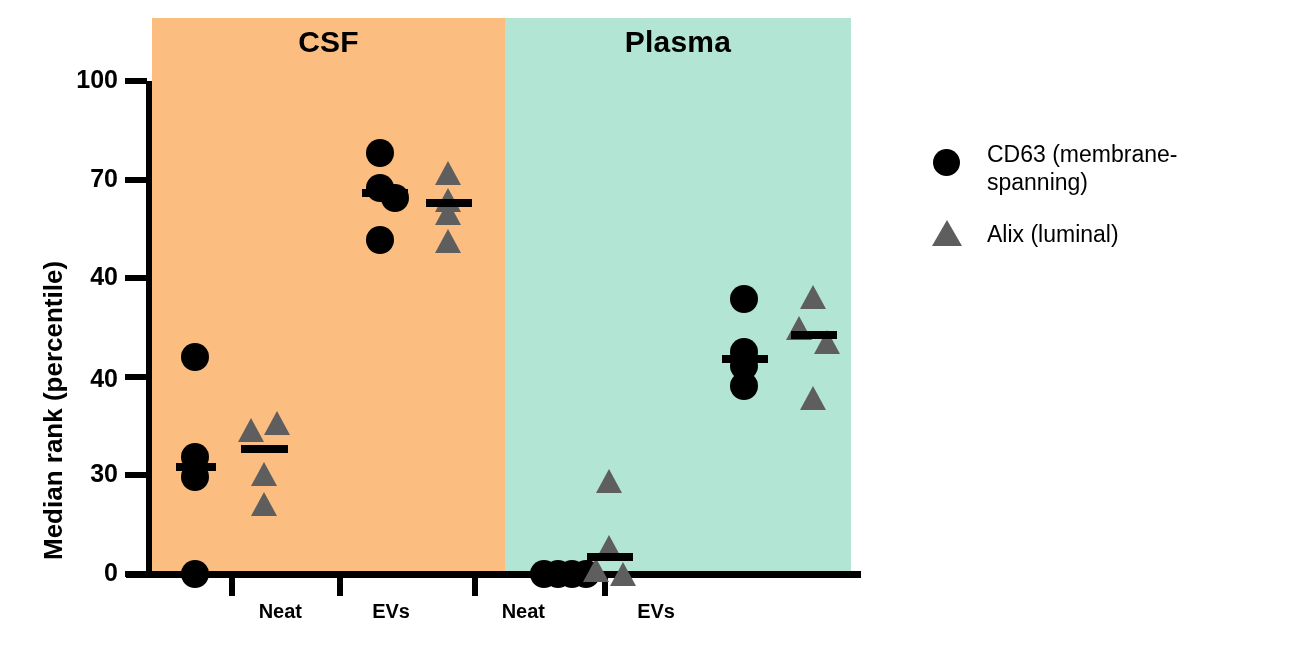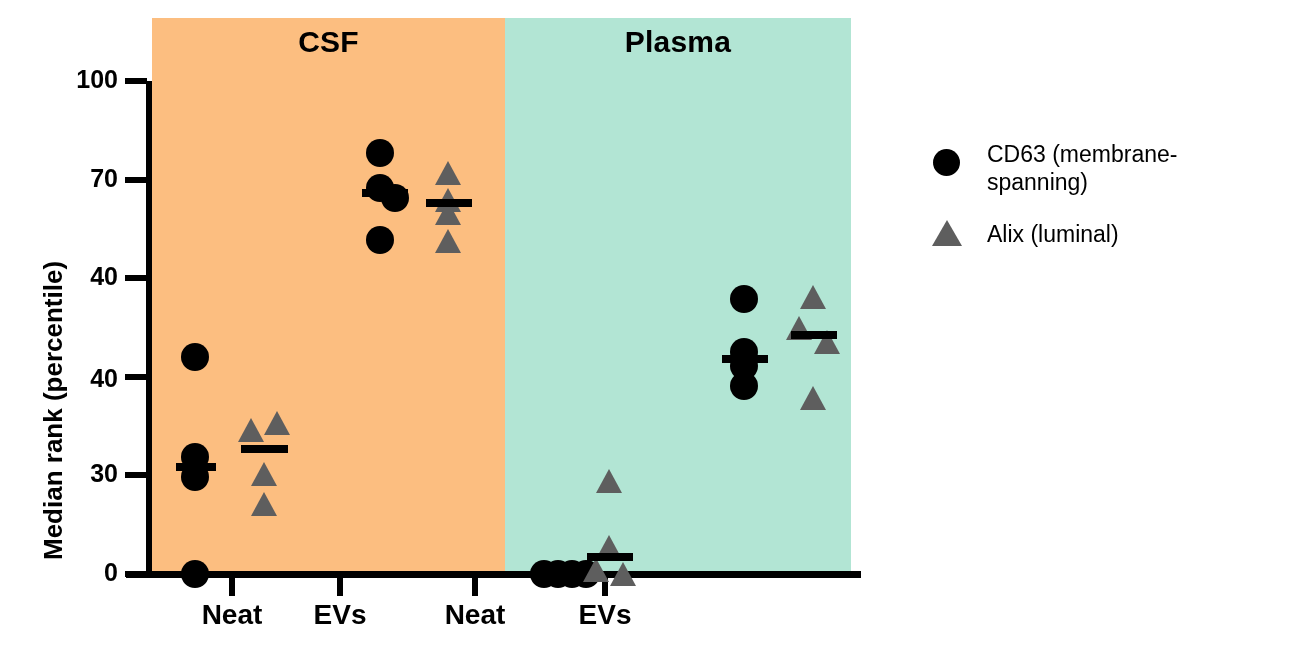--- a/index.html
+++ b/index.html
@@ -12,22 +12,22 @@
     text-align:center;letter-spacing:.2px;
   }
 
   .axis-line{position:absolute;background:#000;}
   .tick{position:absolute;background:#000;}
   .ytick-label{
     position:absolute;font-size:25px;font-weight:bold;color:#000;
     text-align:right;line-height:1;
   }
   .xtick-label{
-    position:absolute;font-size:28px;font-weight:bold;color:#000;
-    text-align:center;line-height:1;
+    position:absolute;font-size:20px;font-weight:bold;color:#000;
+    text-align:right;line-height:1;
   }
   .ylabel{
     position:absolute;font-size:26px;font-weight:bold;color:#000;
     transform-origin:0 0;transform:rotate(-90deg);white-space:nowrap;
   }
 
   .pt-circle{position:absolute;border-radius:50%;background:#000;}
   .pt-tri{position:absolute;width:0;height:0;background:transparent;}
   .median{position:absolute;background:#000;}
 

